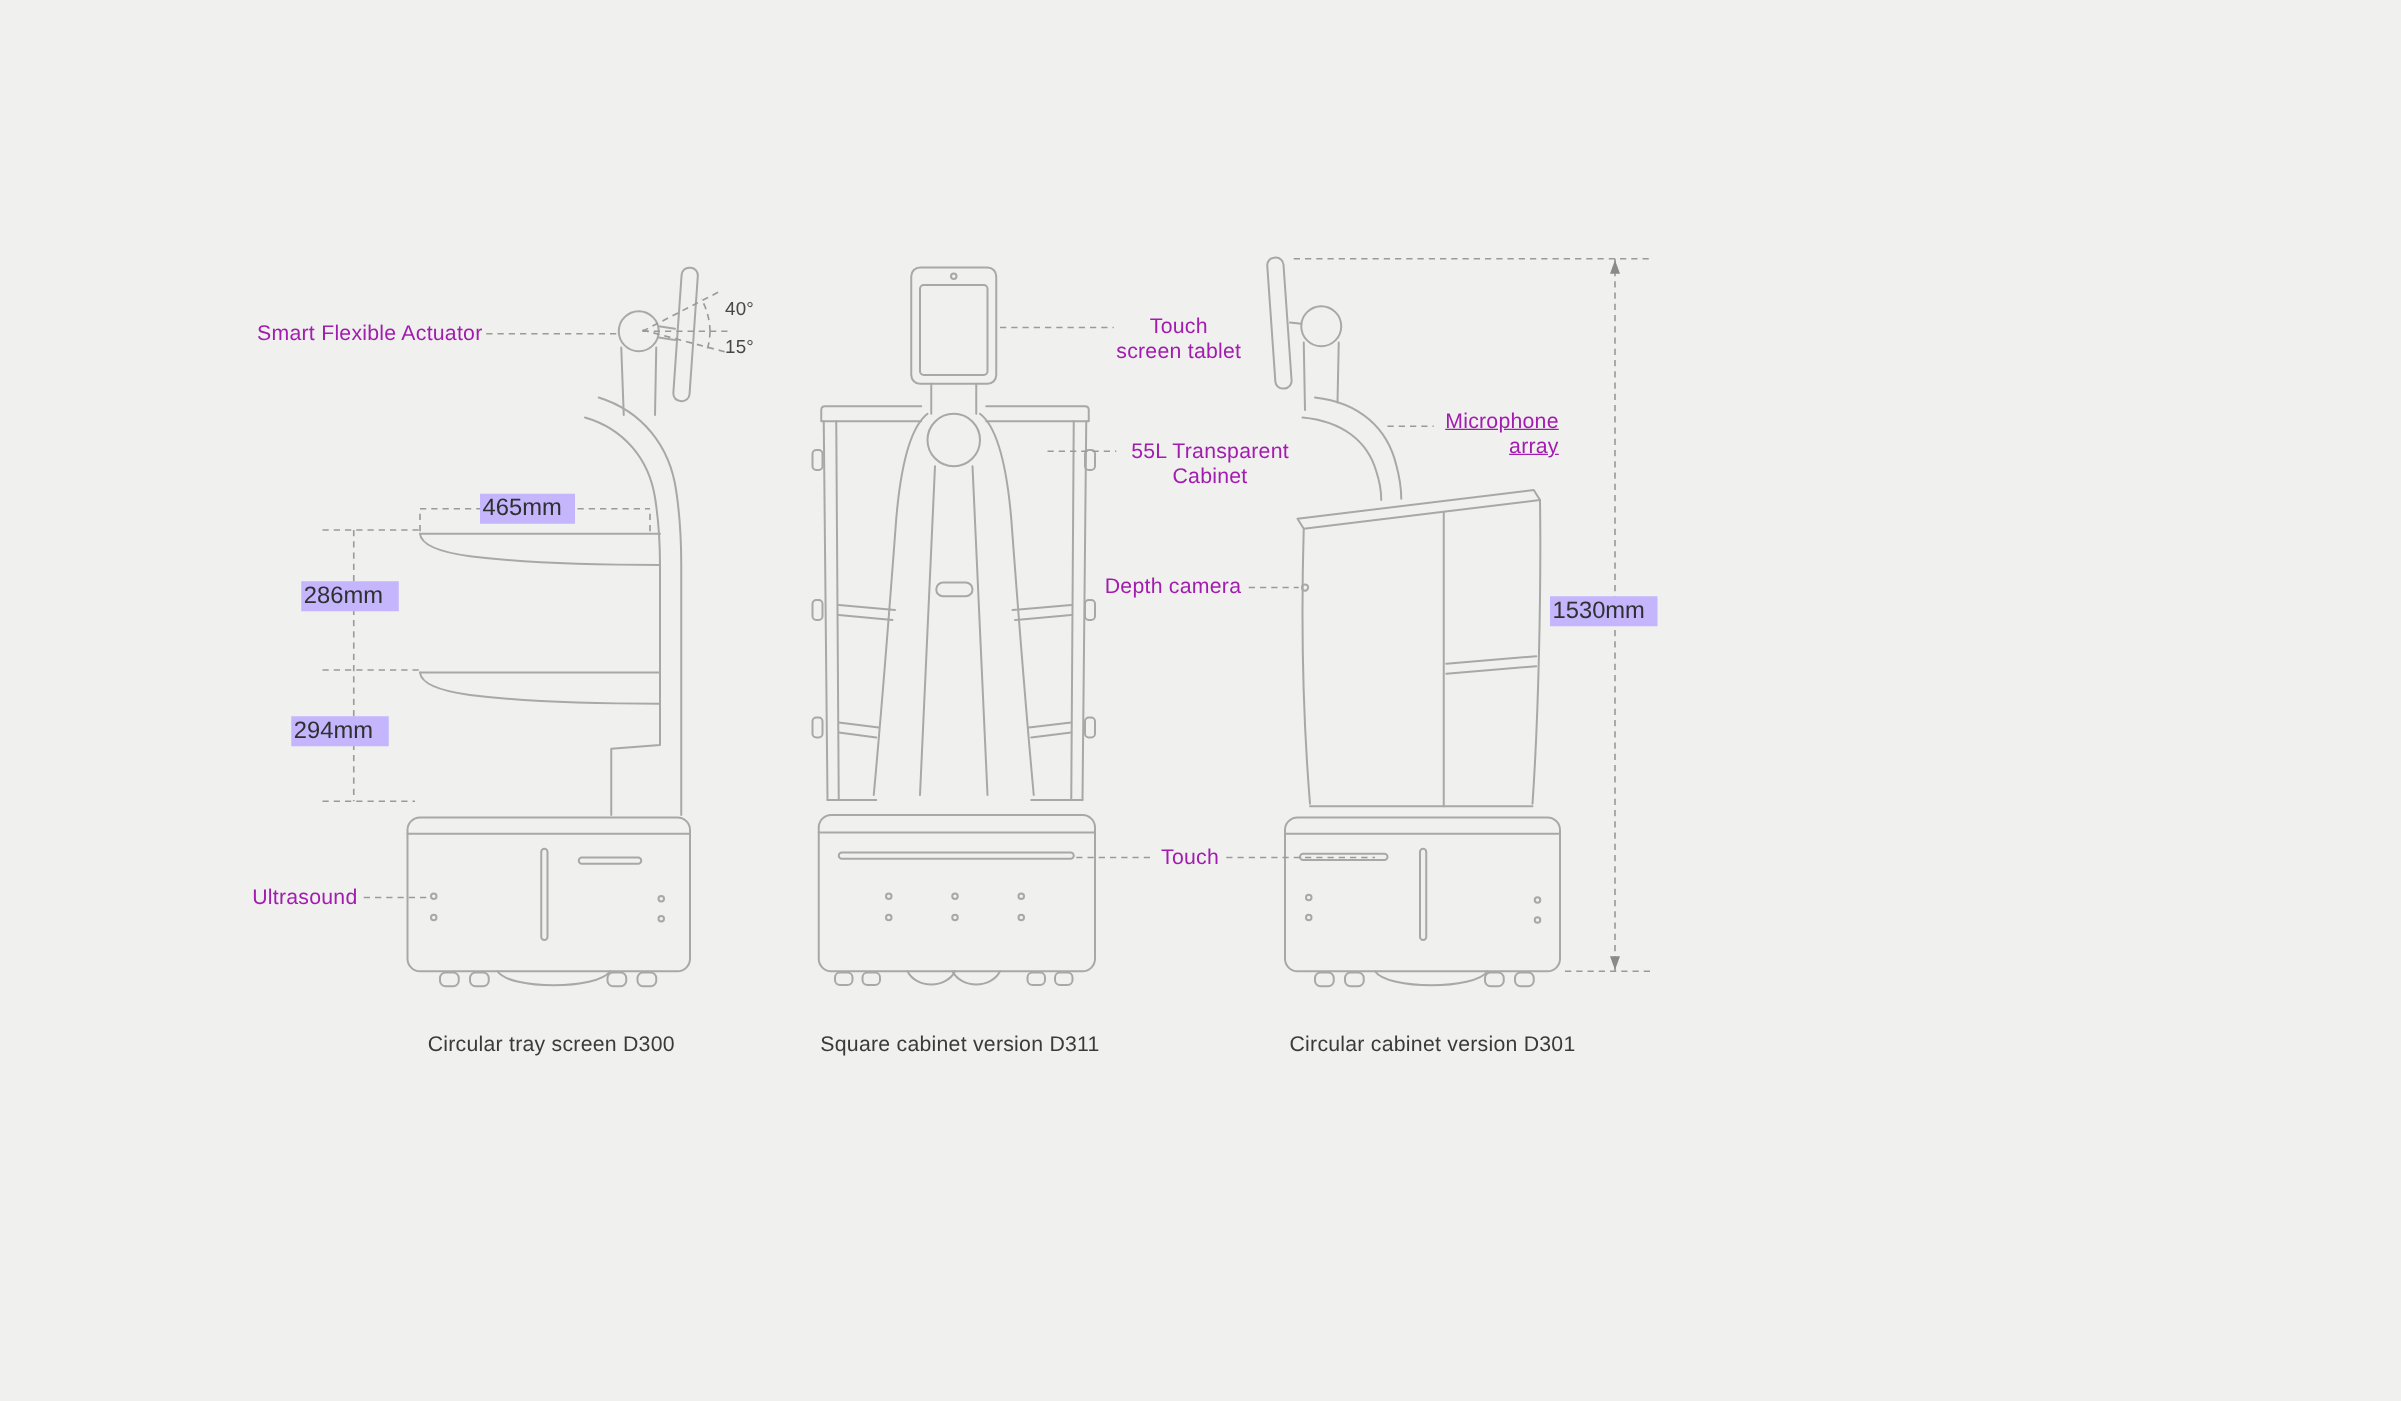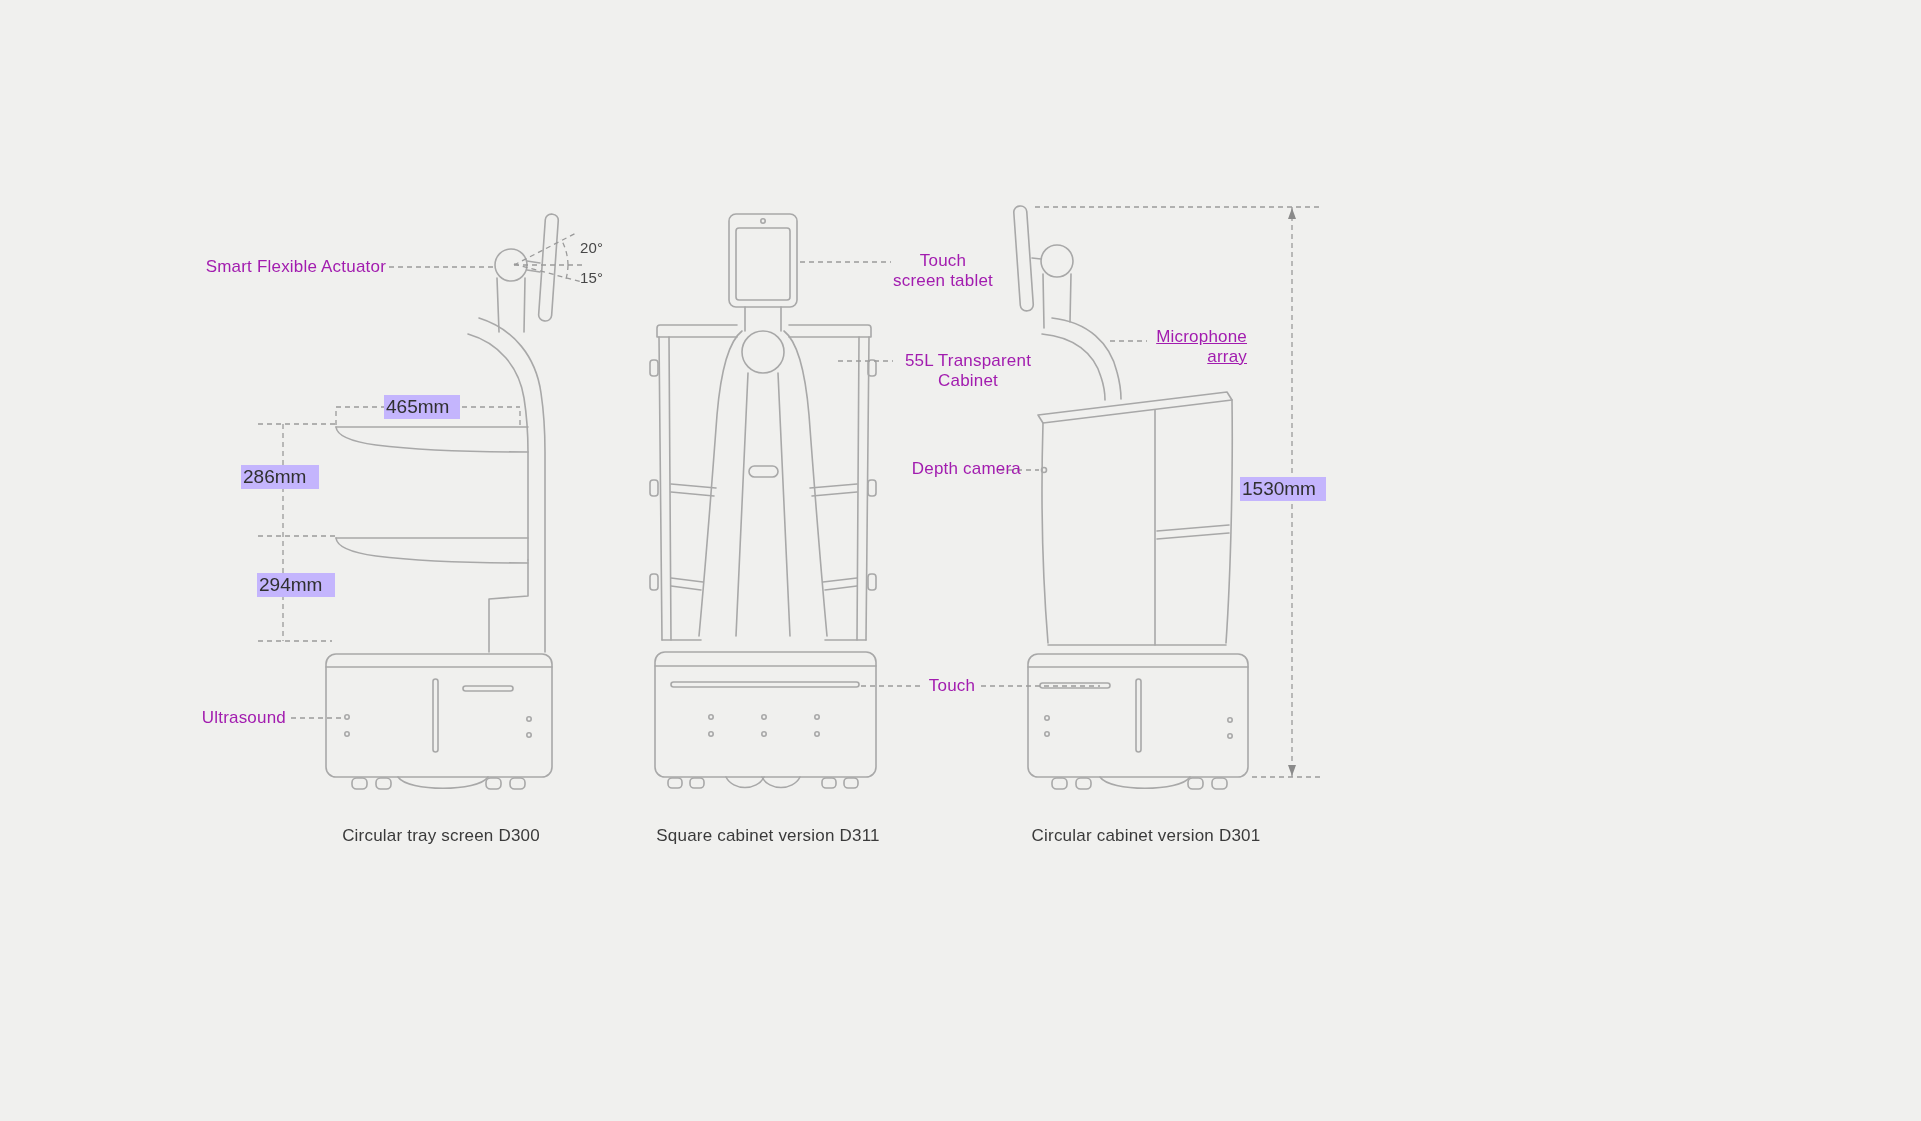--- a/index.html
+++ b/index.html
@@ -212,43 +212,43 @@
       <line x1="1292" y1="207" x2="1292" y2="777"></line>
     </g>
     <g fill="#8a8a8a" stroke="none">
       <path d="M 1292 208 l -4 11 l 8 0 Z"></path>
       <path d="M 1292 776 l -4 -11 l 8 0 Z"></path>
     </g>
   </svg>
 
   <div class="lbl right" style="left:196px; top:257px; width:190px;">Smart Flexible Actuator</div>
 
-  <div class="lbl small" style="left:580px; top:240px; width:36px;">20°</div>
+  <div class="lbl small" style="left:580px; top:240px; width:36px;">40°</div>
 
   <div class="lbl small" style="left:580px; top:270px; width:36px;">15°</div>
 
   <div class="dim" style="left:384px; top:395px; width:76px;">465mm</div>
 
   <div class="dim" style="left:241px; top:465px; width:78px;">286mm</div>
 
-  <div class="dim" style="left:257px; top:573px; width:78px;">294mm</div>
+  <div class="dim" style="left:233px; top:573px; width:78px;">294mm</div>
 
   <div class="lbl right" style="left:186px; top:708px; width:100px;">Ultrasound</div>
 
   <div class="lbl center wrap" style="left:893px; top:251px; width:100px;">
     <span>Touch</span><br>
     <span>screen tablet</span>
   </div>
 
   <div class="lbl center wrap" style="left:898px; top:351px; width:140px;">
     <span>55L Transparent</span><br>
     <span>Cabinet</span>
   </div>
 
-  <div class="lbl right" style="left:880px; top:459px; width:113px;margin-left:28px;">Depth camera</div>
+  <div class="lbl right" style="left:880px; top:459px; width:113px;">Depth camera</div>
 
   <div class="lbl center" style="left:922px; top:676px; width:60px;">Touch</div>
 
   <div class="lbl right wrap" style="left:1150px; top:327px; width:97px;text-decoration:underline;">
     <span>Microphone</span><br>
     <span>array</span>
   </div>
 
   <div class="dim" style="left:1240px; top:477px; width:86px;">1530mm</div>
 

